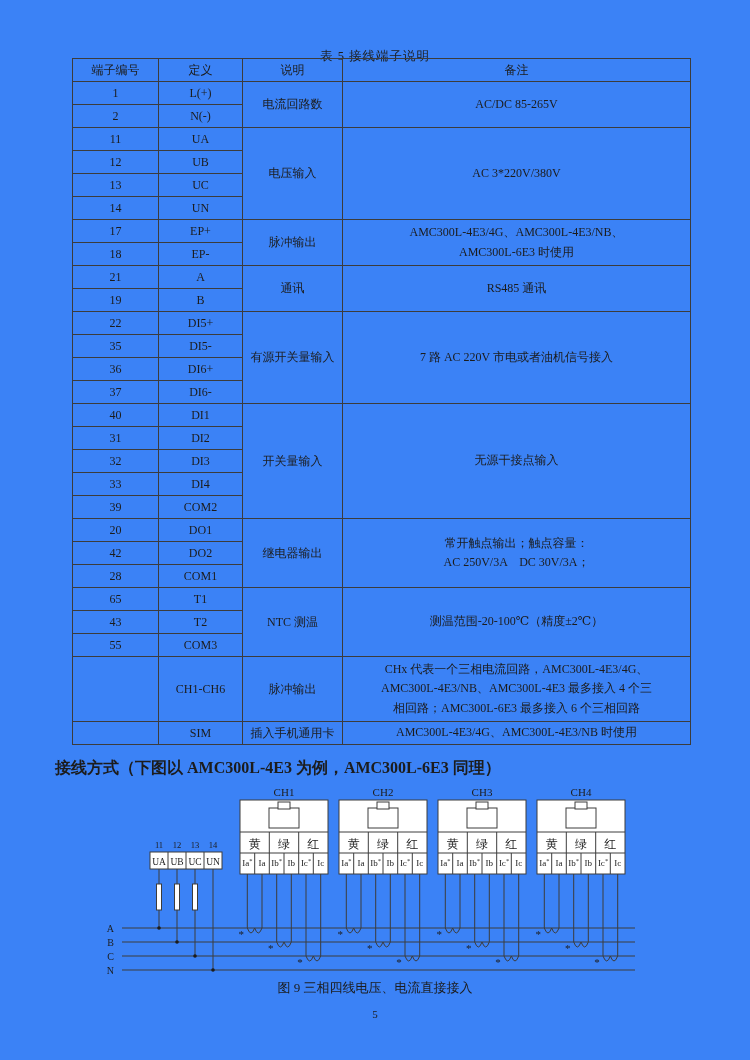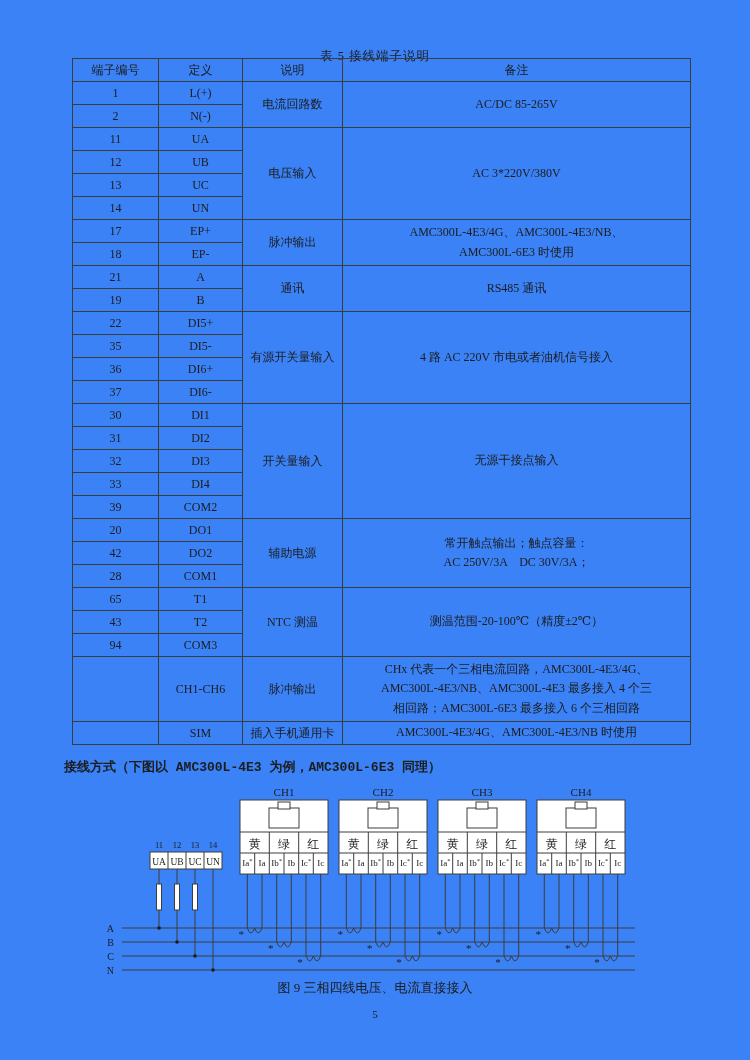--- a/index.html
+++ b/index.html
@@ -7,21 +7,21 @@
         font-family:"Liberation Serif","DejaVu Serif",serif;color:#1c1c1c;}
   .tbl-title{position:absolute;top:48px;left:0;width:750px;text-align:center;
              font-size:12.5px;letter-spacing:1px;}
   table.term{position:absolute;top:58px;left:72px;width:618px;border-collapse:collapse;
              table-layout:fixed;font-size:12px;}
   table.term td,table.term th{border:1px solid #3c3c3c;text-align:center;vertical-align:middle;
              padding:0 3px;height:22px;line-height:1.25;font-weight:normal;overflow:hidden;}
   table.term tr.tall td{height:64px;}
   .b{font-weight:bold;}
   .note-line{white-space:pre-wrap;line-height:1.6;}
-  .wiring-heading{position:absolute;top:758px;left:64px;font-size:13px;font-weight:bold;font-family:Liberation Mono, monospace;}
+  .wiring-heading{position:absolute;top:758px;left:55px;font-size:16px;font-weight:bold;}
   svg.diagram{position:absolute;top:778px;left:0;}
   .ln{stroke:#3c3c3c;stroke-width:1;fill:none;}
   .wh{stroke:#3c3c3c;stroke-width:1;fill:#ffffff;}
   .dot{fill:#1c1c1c;stroke:none;}
   text{fill:#1c1c1c;font-family:"Liberation Serif","DejaVu Serif",serif;}
   .t-ch{font-size:11px;}
   .t-color{font-size:12px;}
   .t-ct{font-size:9px;}
   .t-num{font-size:8.5px;}
   .t-vt{font-size:9.5px;}
@@ -111,38 +111,38 @@
     <tr>
       <td>19</td>
       <td>B</td>
     </tr>
 
     <tr>
       <td>22</td>
       <td>DI5+</td>
       <td rowspan="4" class="b">有源开关量输入</td>
       <td rowspan="4" class="b">
-            <div class="note-line">4 路 AC 220V 市电或者油机信号接入</div>
+            <div class="note-line">7 路 AC 220V 市电或者油机信号接入</div>
           </td>
     </tr>
     <tr>
       <td>35</td>
       <td>DI5-</td>
     </tr>
     <tr>
       <td>36</td>
       <td>DI6+</td>
     </tr>
     <tr>
       <td>37</td>
       <td>DI6-</td>
     </tr>
 
     <tr>
-      <td>30</td>
+      <td>40</td>
       <td>DI1</td>
       <td rowspan="5">开关量输入</td>
       <td rowspan="5">
             <div class="note-line">无源干接点输入</div>
           </td>
     </tr>
     <tr>
       <td>31</td>
       <td>DI2</td>
     </tr>
@@ -155,21 +155,21 @@
       <td>DI4</td>
     </tr>
     <tr>
       <td>39</td>
       <td>COM2</td>
     </tr>
 
     <tr>
       <td>20</td>
       <td>DO1</td>
-      <td rowspan="3">辅助电源</td>
+      <td rowspan="3">继电器输出</td>
       <td rowspan="3">
         <div class="note-line">常开触点输出；触点容量：</div>
         <div class="note-line">AC 250V/3A    DC 30V/3A；</div>
       </td>
     </tr>
     <tr>
       <td>42</td>
       <td>DO2</td>
     </tr>
     <tr>
@@ -183,21 +183,21 @@
       <td rowspan="3">NTC 测温</td>
       <td rowspan="3">
             <div class="note-line">测温范围-20-100℃（精度±2℃）</div>
           </td>
     </tr>
     <tr>
       <td>43</td>
       <td>T2</td>
     </tr>
     <tr>
-      <td>94</td>
+      <td>55</td>
       <td>COM3</td>
     </tr>
 
     <tr class="tall">
       <td></td>
       <td>CH1-CH6</td>
       <td>脉冲输出</td>
       <td>
         <div class="note-line">CHx 代表一个三相电流回路，AMC300L-4E3/4G、</div>
         <div class="note-line">AMC300L-4E3/NB、AMC300L-4E3 最多接入 4 个三</div>

